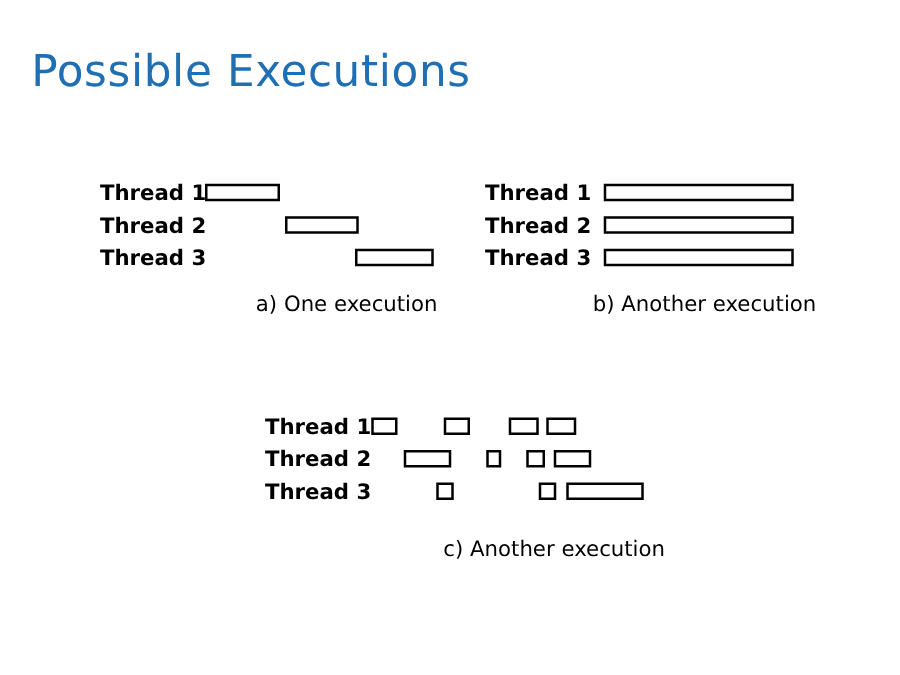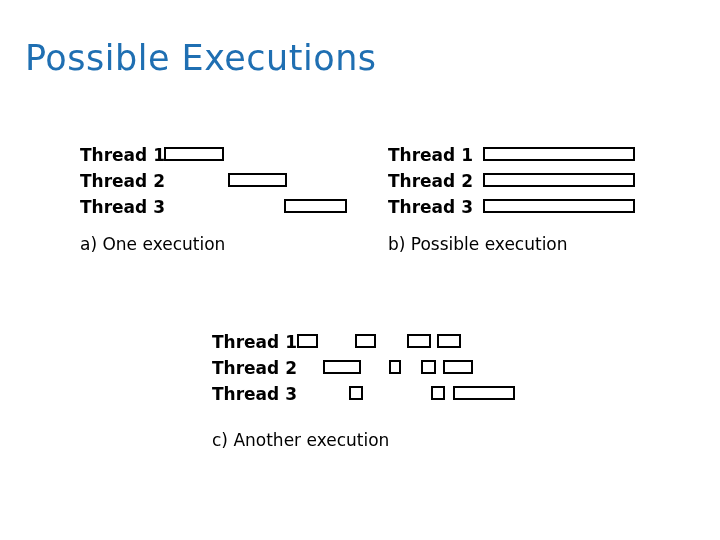--- a/index.html
+++ b/index.html
@@ -73,21 +73,21 @@
     background: #ffffff;
     border: 2px solid #000000;
     box-sizing: border-box;
   }
 
   .caption {
     position: absolute;
     font-size: 17px;
     color: #000000;
     white-space: nowrap;
-    text-align: left;
+    text-align: right;
     font-family: "DejaVu Sans", sans-serif;
   }
 
   
   #figure-a { left: 80px;  top: 145px; }
   #figure-b { left: 388px; top: 145px; }
   #figure-c { left: 212px; top: 332px; }
 
   #caption-a { left: 80px;  top: 234px; width: 270px; }
   #caption-b { left: 388px; top: 234px; width: 265px; }
@@ -139,21 +139,21 @@
           </div>
         </div>
         <div class="row" style="top: 52px;">
           <div class="row-label">Thread 3</div>
           <div class="track" style="left: 95px;">
             <div class="block" style="left: 0px; width: 152px;"></div>
           </div>
         </div>
       </div>
   </div>
-  <div class="caption" id="caption-b">b) Possible execution</div>
+  <div class="caption" id="caption-b">b) Another execution</div>
 
   <div class="figure" id="figure-c">
     <div class="rows" style="height: 78px;">
         <div class="row" style="top: 0px;">
           <div class="row-label">Thread 1</div>
           <div class="track" style="left: 85px;">
             <div class="block" style="left: 0px; width: 21px;"></div>
             <div class="block" style="left: 58px; width: 21px;"></div>
             <div class="block" style="left: 110px; width: 24px;"></div>
             <div class="block" style="left: 140px; width: 24px;"></div>

